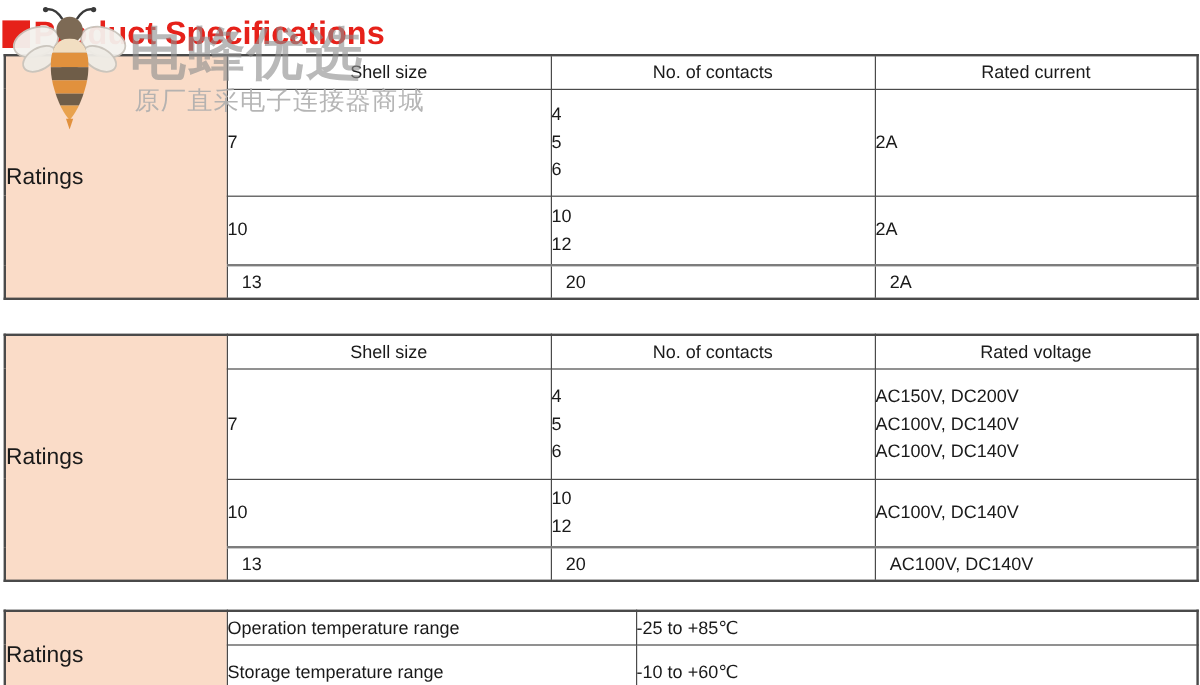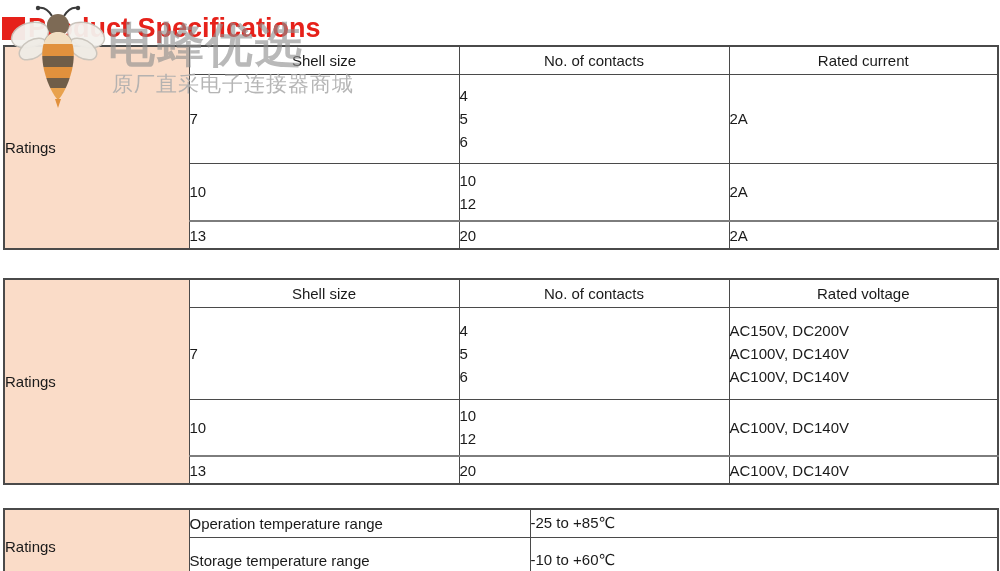--- a/index.html
+++ b/index.html
@@ -31,23 +31,23 @@
   #t2{top:278px;}
   #t3{top:508px;}
   .spec th,.spec td{
     border:1px solid #4a4a4a;
     vertical-align:middle;
     font-size:15px;font-weight:normal;
     padding:0;
   }
   td.ratings{
     background:#fadcc8;
-    font-size:15px;
-  }
-  tr.thick td{border-top:2px solid #7d7d7d;}
+    font-size:19px;
+  }
+  tr.thick td{border-top:2px solid #7d7d7d;padding-left:12px;}
   .ln{line-height:23px;}
   
   .watermark{position:absolute;left:0;top:0;z-index:5;pointer-events:none;}
   .wm-brand{
     position:absolute;left:108px;top:14px;
     font-size:47px;font-weight:bold;
     color:#8f8f8f;opacity:0.62;
     white-space:nowrap;letter-spacing:2px;
   }
   .wm-tagline{

